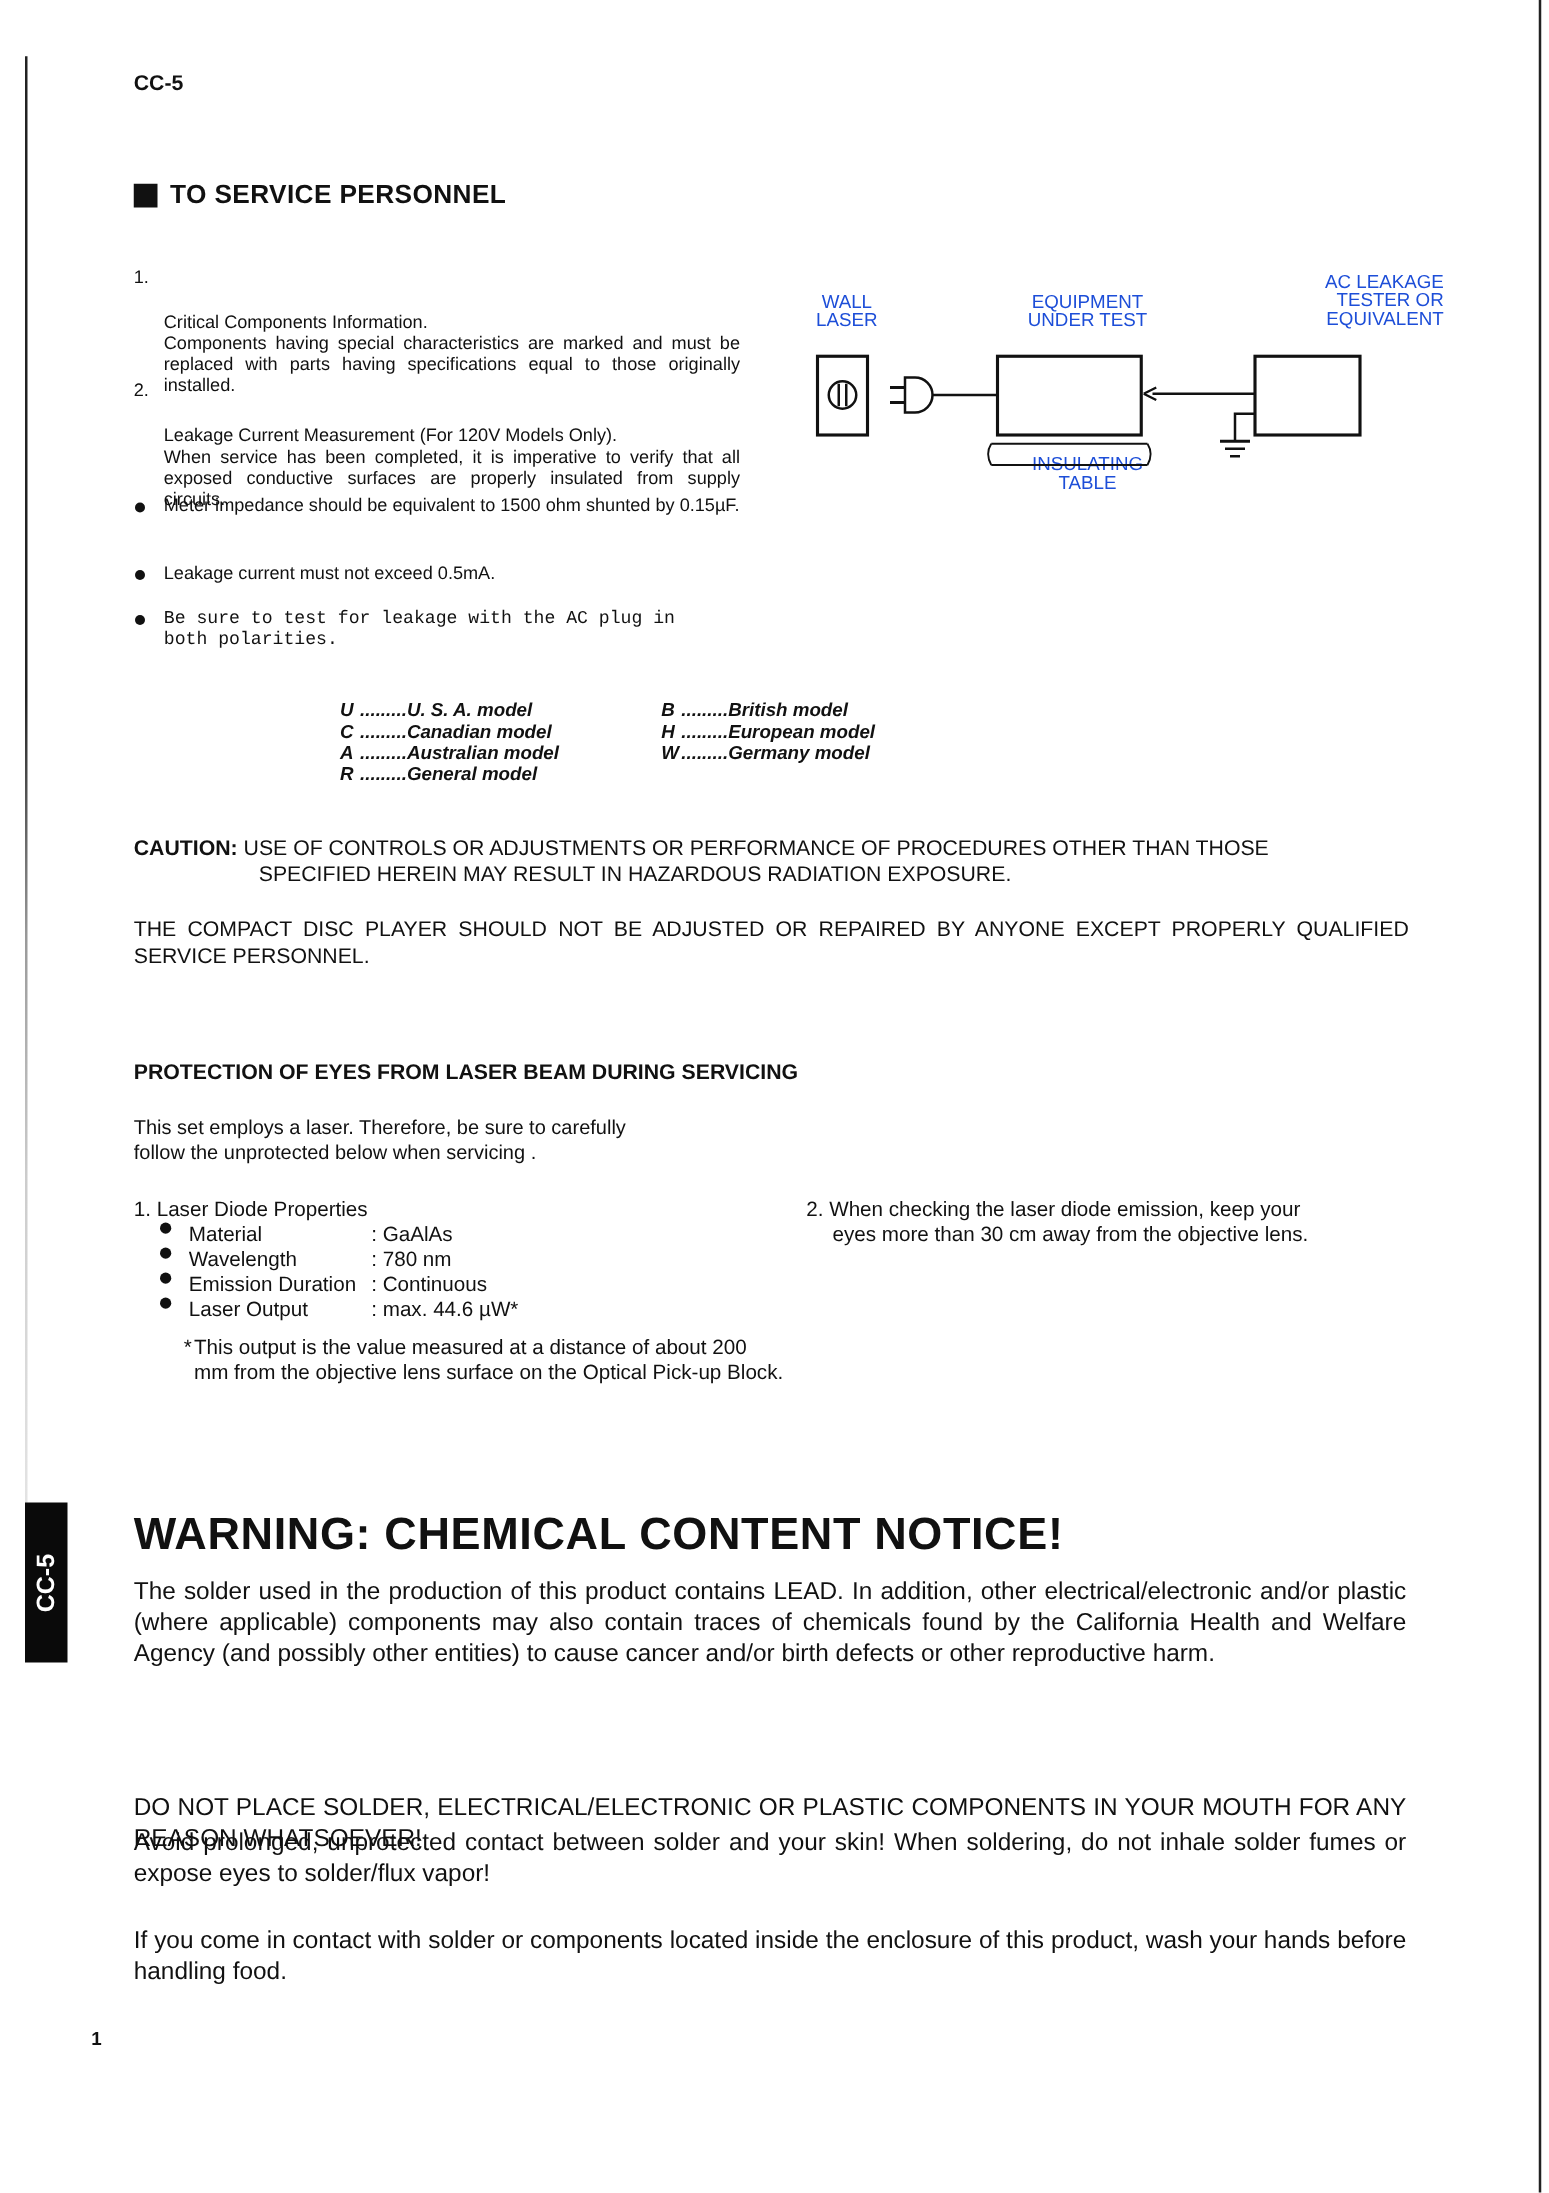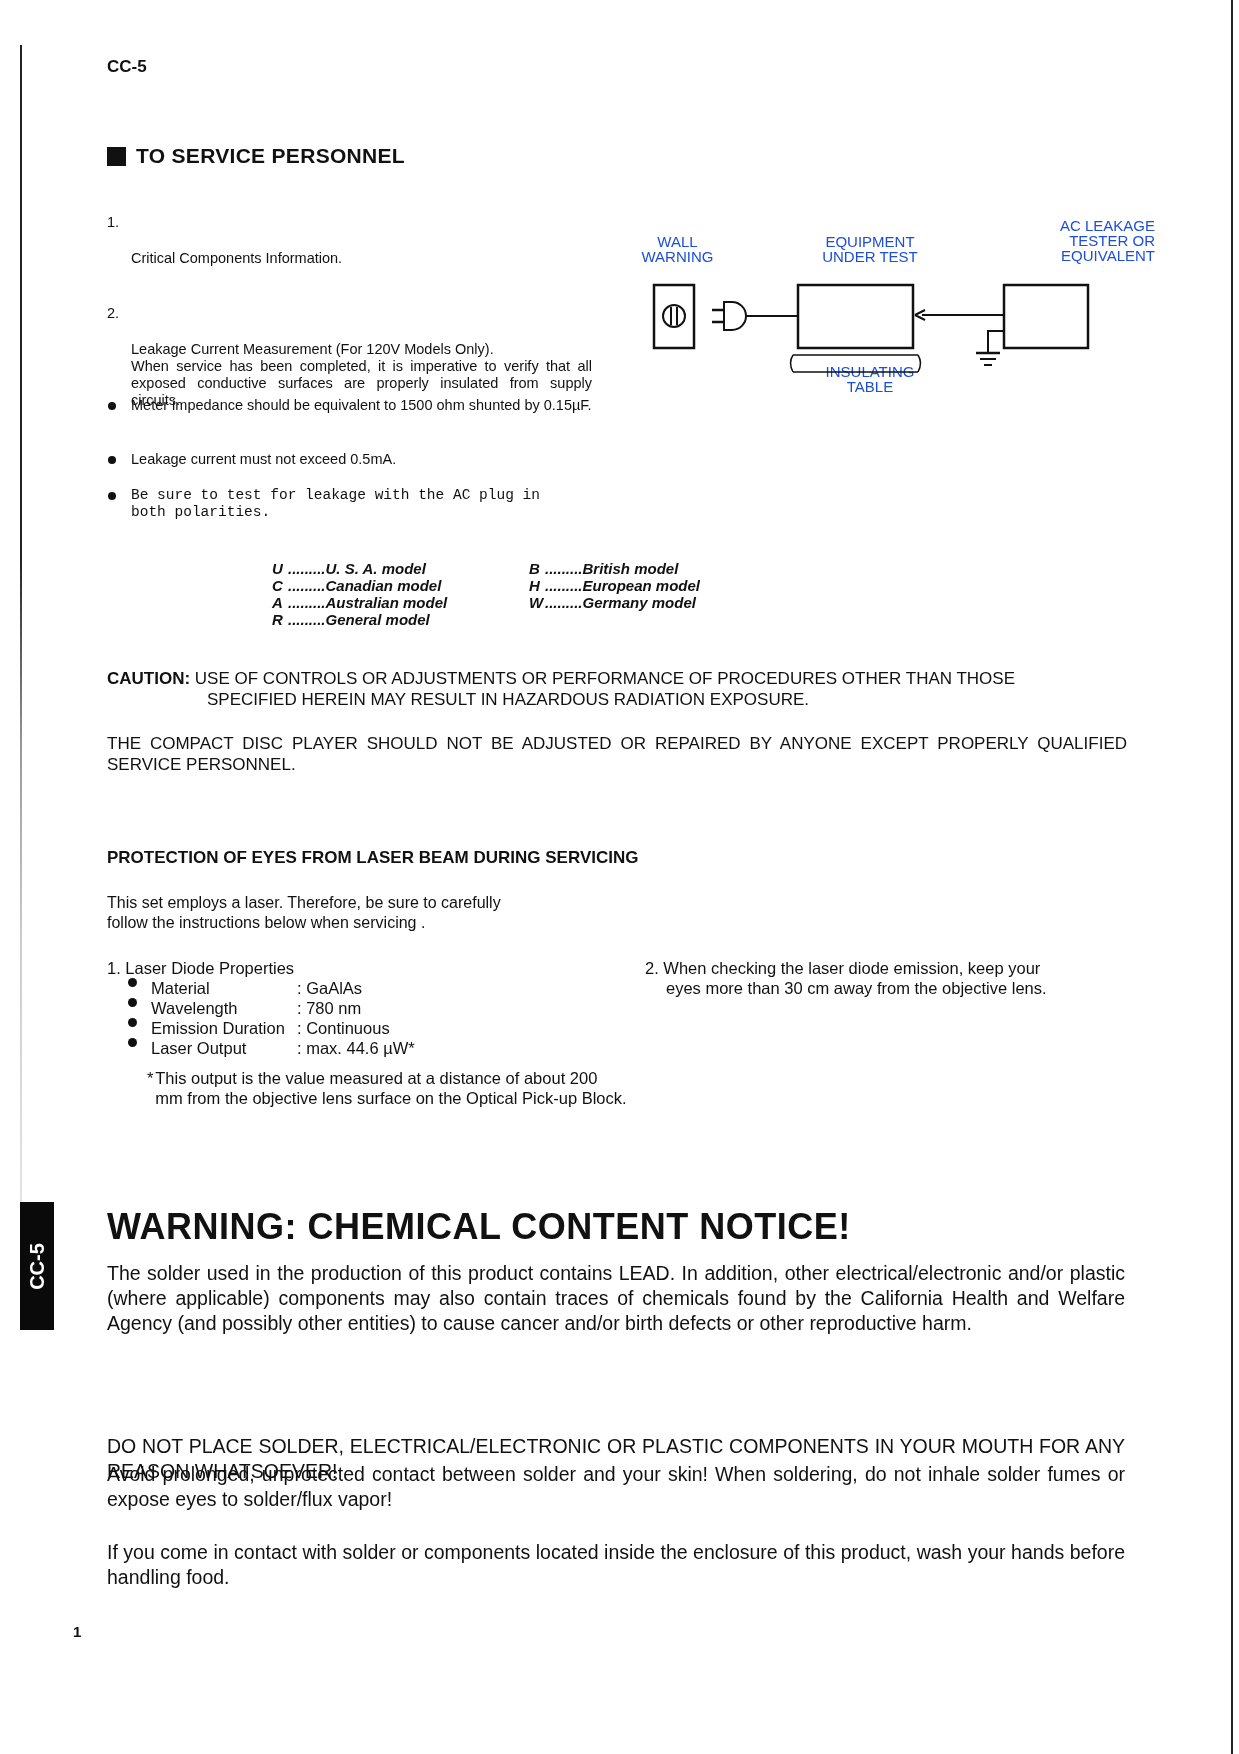--- a/index.html
+++ b/index.html
@@ -86,20 +86,21 @@
 
 <div class="abs section-title">
   <span class="sq"></span>
   <span>TO SERVICE PERSONNEL</span>
 </div>
 
 <div class="num-item small" style="top:214px;">
   <span class="n">1.</span>
   <div class="body">
     <div>Critical Components Information.</div>
+    <div>Components having special characteristics are marked and must be replaced with parts having specifications equal to those originally installed.</div>
   </div>
 </div>
 <div class="num-item small" style="top:305px;">
   <span class="n">2.</span>
   <div class="body">
     <div>Leakage Current Measurement (For 120V Models Only).</div>
     <div>When service has been completed, it is imperative to verify that all exposed conductive surfaces are properly insulated from supply circuits.</div>
   </div>
 </div>
 
@@ -112,21 +113,21 @@
   <div class="body">Leakage current must not exceed 0.5mA.</div>
 </div>
 <div class="bul-item small" style="top:487px; width:460px;">
   <span class="dot"></span>
   <div class="body" style="text-align:left;font-family:Liberation Mono, monospace;">Be sure to test for leakage with the AC plug in both polarities.</div>
 </div>
 
 <div class="abs diagram">
   <div class="dlabel" style="left:0px; top:24px; width:75px;">
     <div>WALL</div>
-    <div>WARNING</div>
+    <div>LASER</div>
   </div>
   <div class="dlabel" style="left:155px; top:24px; width:150px;">
     <div>EQUIPMENT</div>
     <div>UNDER TEST</div>
   </div>
   <div class="dlabel" style="left:375px; top:8px; width:140px; text-align:right;">
     <div>AC LEAKAGE</div>
     <div>TESTER OR</div>
     <div>EQUIVALENT</div>
   </div>
@@ -215,21 +216,21 @@
 
 <div class="abs caution">
   <div><span class="lbl">CAUTION:</span> <span>USE OF CONTROLS OR ADJUSTMENTS OR PERFORMANCE OF PROCEDURES OTHER THAN THOSE</span></div>
   <div class="line2">SPECIFIED HEREIN MAY RESULT IN HAZARDOUS RADIATION EXPOSURE.</div>
 </div>
 <div class="abs cd-warning">THE COMPACT DISC PLAYER SHOULD NOT BE ADJUSTED OR REPAIRED BY ANYONE EXCEPT PROPERLY QUALIFIED SERVICE PERSONNEL.</div>
 
 <div class="abs laser-heading">PROTECTION OF EYES FROM LASER BEAM DURING SERVICING</div>
 <div class="abs laser-intro">
   <div>This set employs a laser. Therefore, be sure to carefully</div>
-  <div>follow  the instructions below when servicing .</div>
+  <div>follow  the unprotected below when servicing .</div>
 </div>
 <div class="abs props">
   <div>1. Laser Diode Properties</div>
   <div class="prop-row">
       <span class="pdot"></span>
       <span class="pname">Material</span>
       <span>: GaAlAs</span>
     </div>
   <div class="prop-row">
       <span class="pdot"></span>

